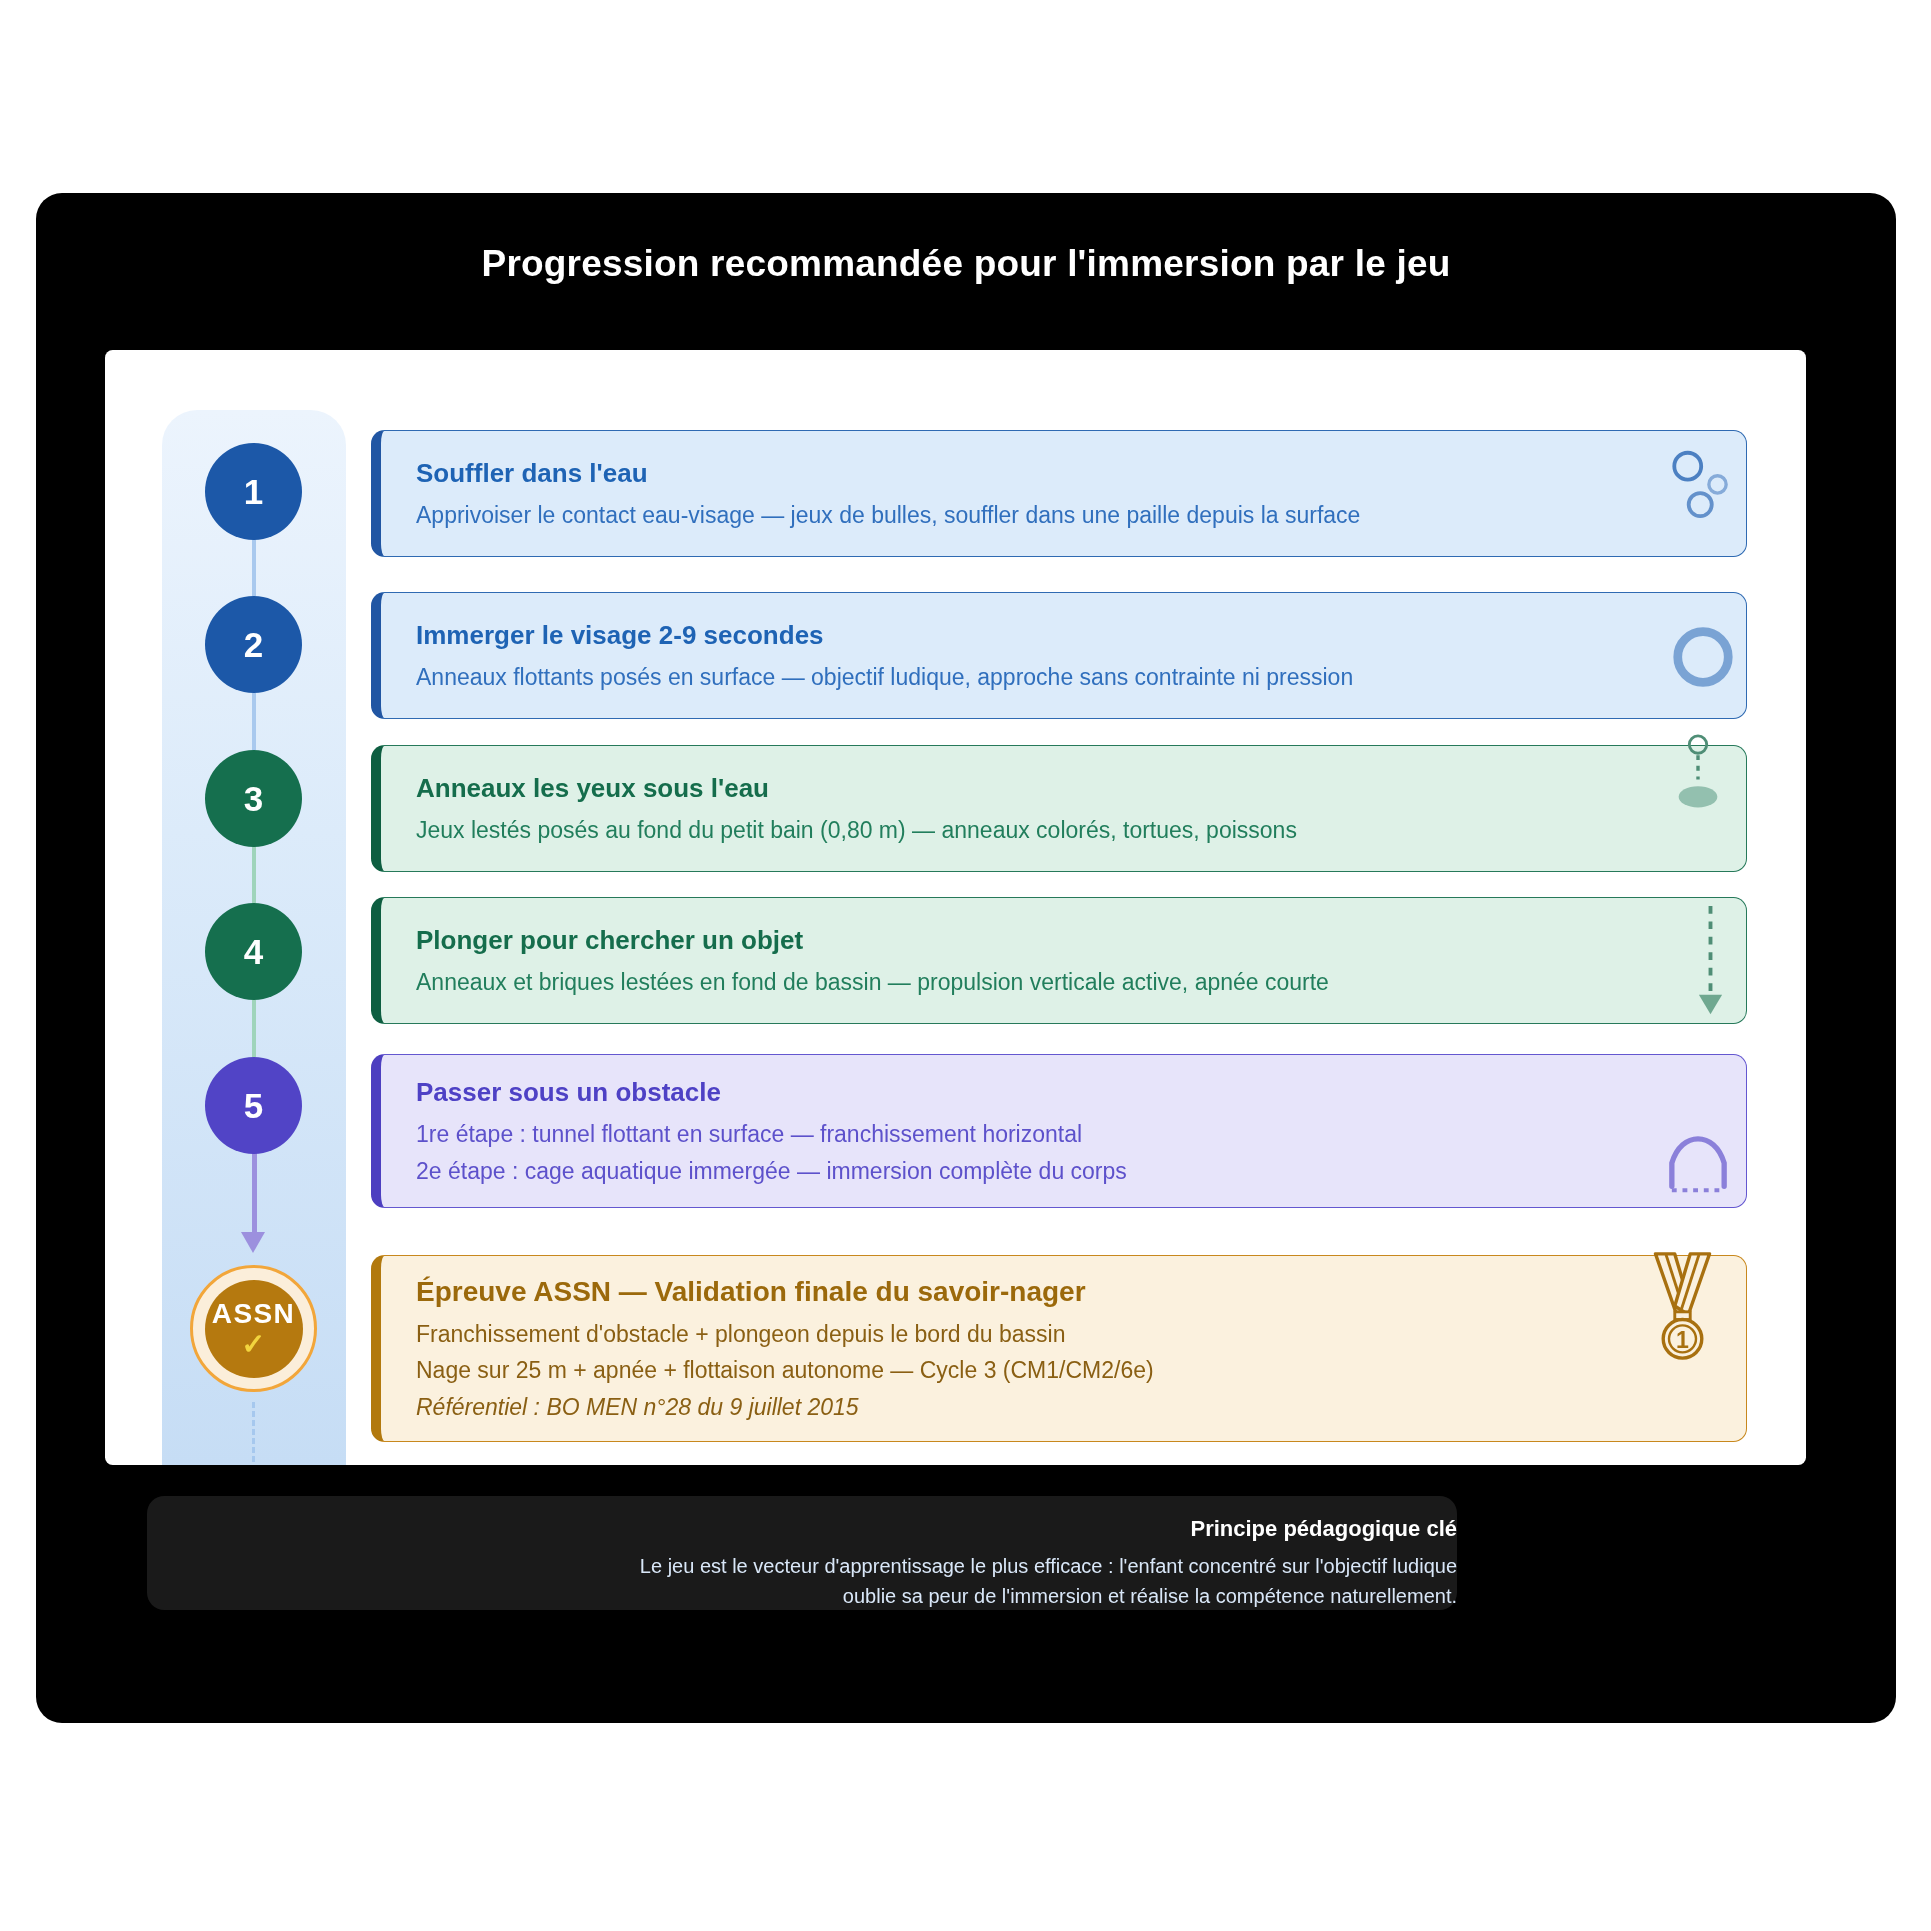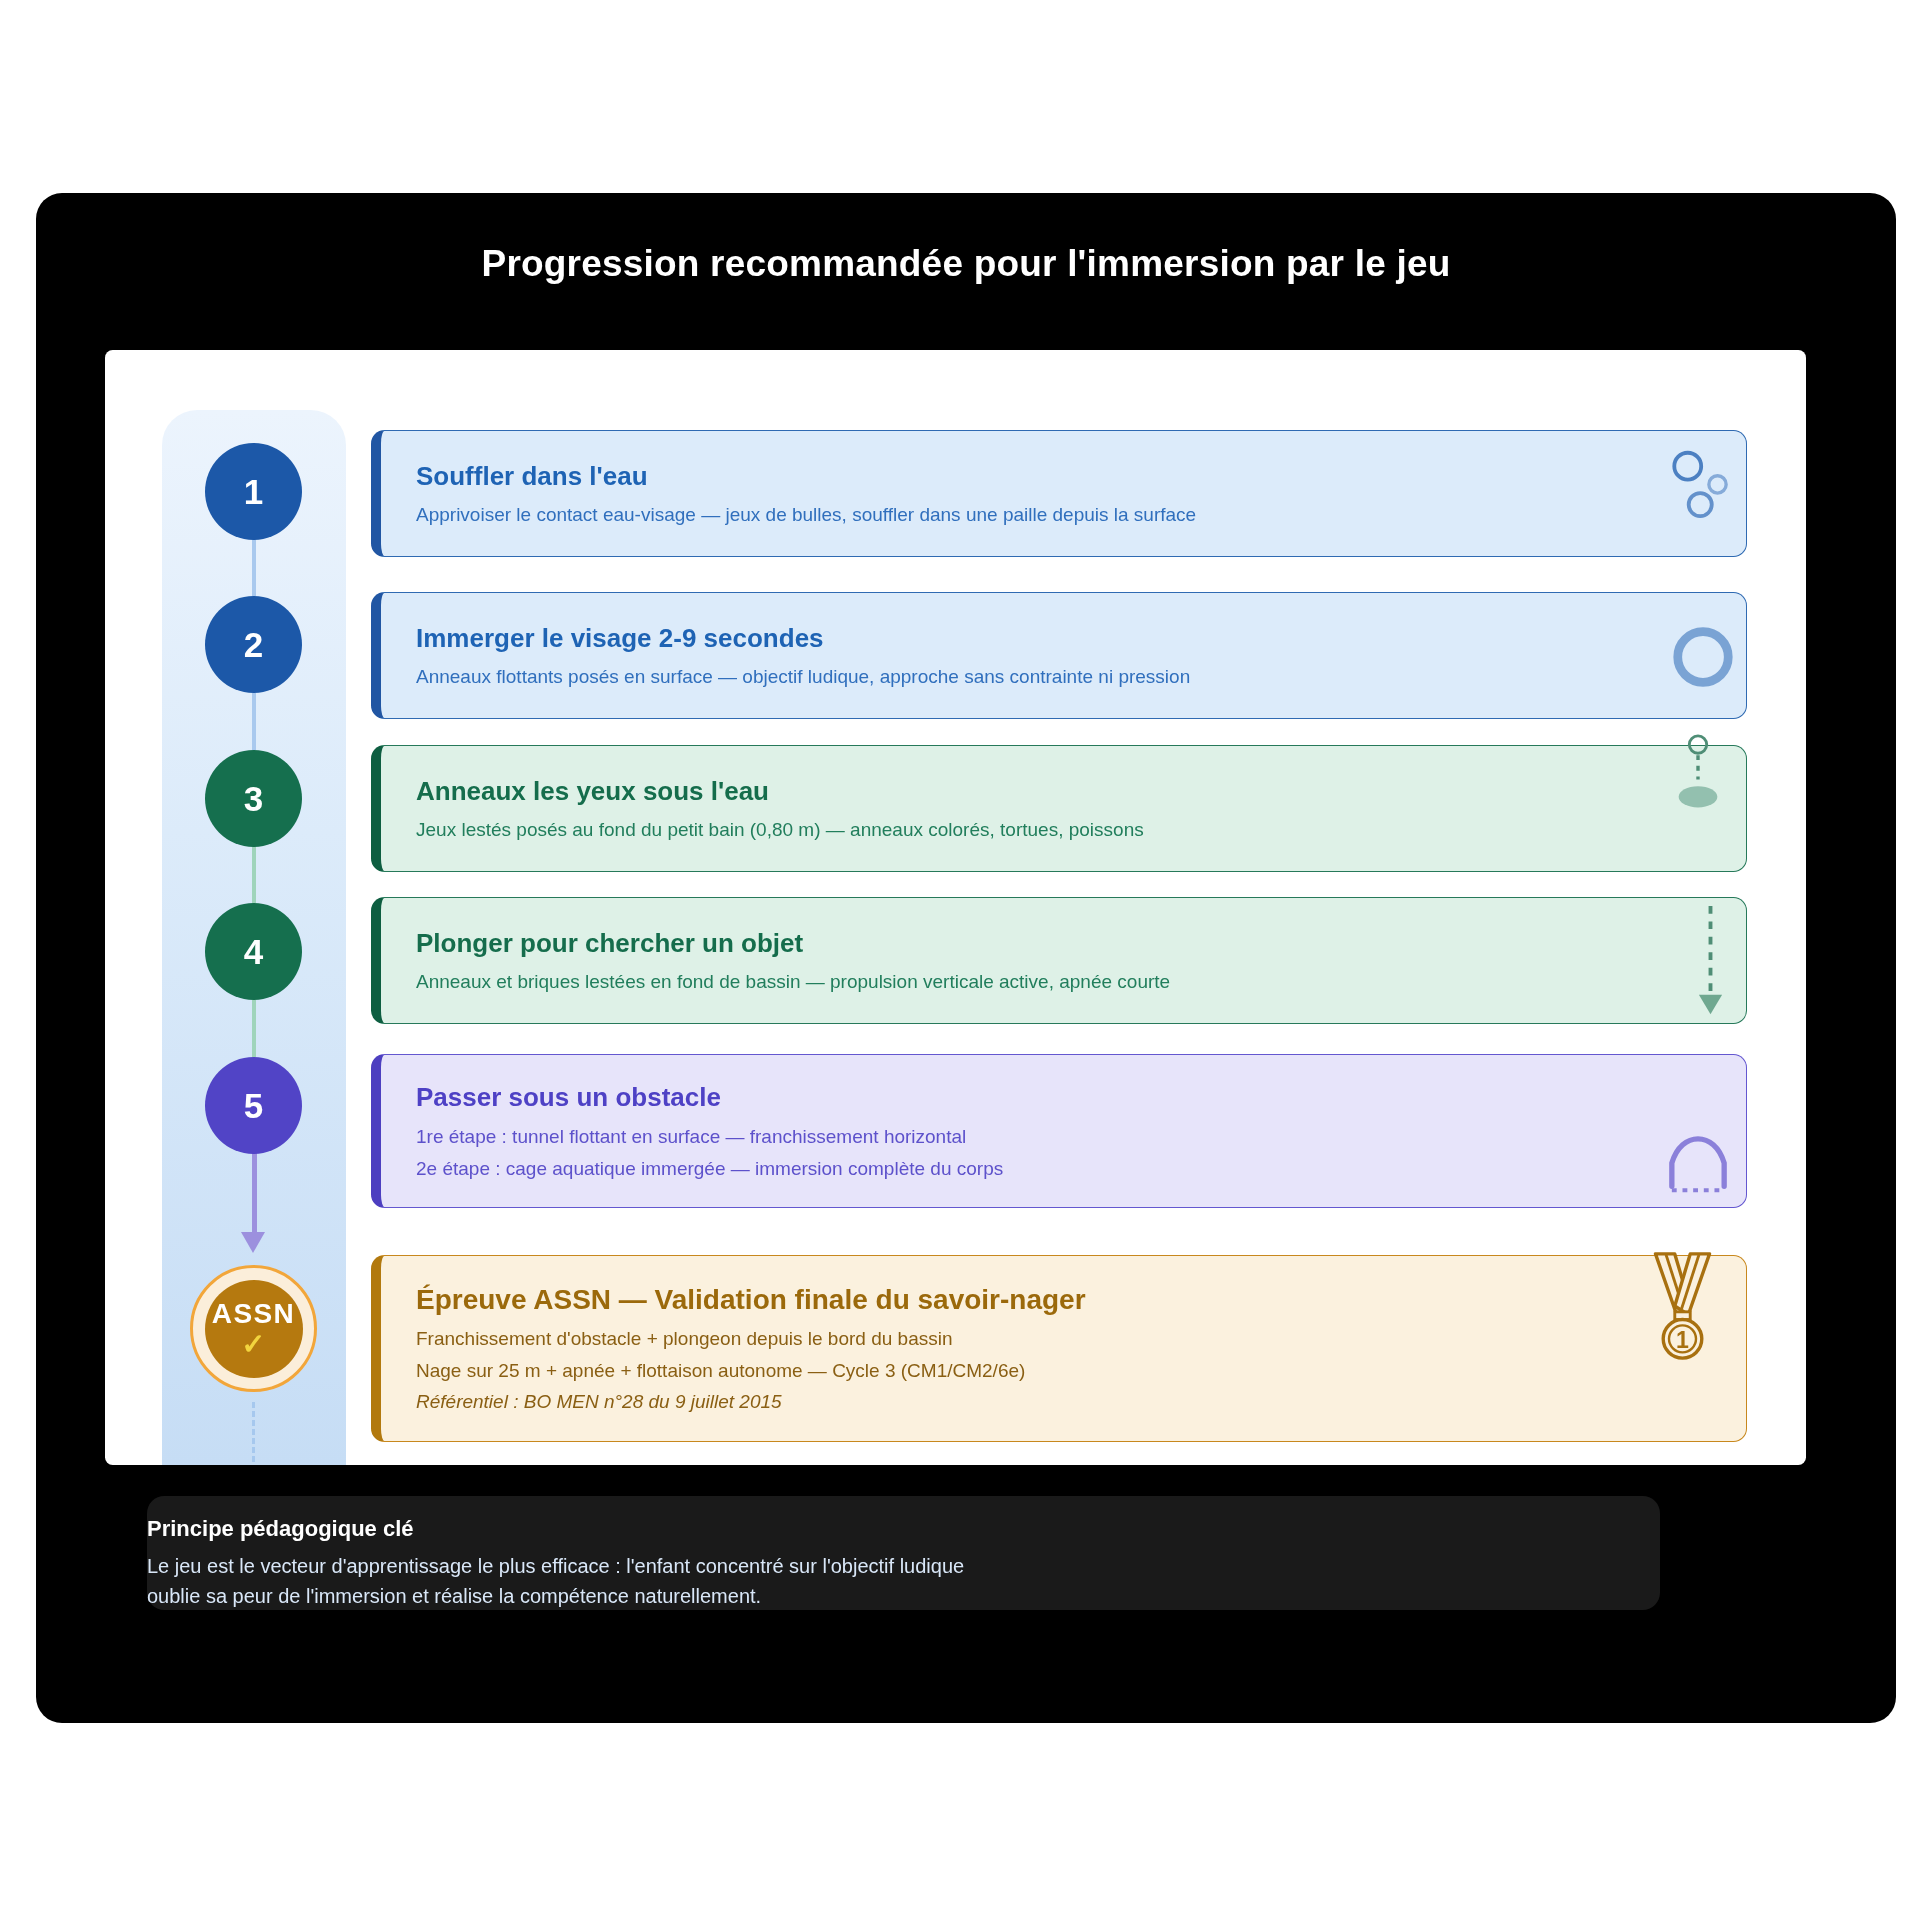--- a/index.html
+++ b/index.html
@@ -51,36 +51,36 @@
   .medal-label { color:#ffffff; font-size:28px; font-weight:bold; letter-spacing:1.4px; }
   .medal-check { color:#f2d43e; font-size:29px; font-weight:bold; line-height:29px; }
 
   .card {
     position:absolute; left:266px; width:1376px; border-radius:13.5px;
     border:1.9px solid; border-left-width:10.6px;
     display:flex; flex-direction:column; justify-content:center;
     padding:9.7px 145px 9.7px 35px;
   }
   .card .c-title { font-weight:bold; font-size:26px; }
-  .card .c-desc  { font-size:19px; margin-top:12.6px; }
+  .card .c-desc  { font-size:23px; margin-top:12.6px; }
   .card .c-desc + .c-desc { margin-top:9.7px; }
   .card-blue   { background:#dcebfa; border-color:#2f6ab2; border-left-color:#2156a3; }
   .card-blue   .c-title { color:#1e63b4; } .card-blue .c-desc { color:#306fbd; }
   .card-green  { background:#def1e7; border-color:#26795a; border-left-color:#0e5e41; }
   .card-green  .c-title { color:#156d4c; } .card-green .c-desc { color:#217e5c; }
   .card-purple { background:#e7e4fa; border-color:#6457d0; border-left-color:#4d3fc0; }
   .card-purple .c-title { color:#4e41c5; } .card-purple .c-desc { color:#5d51cb; }
   .card-gold   { background:#fbf1de; border-color:#c8881d; border-left-color:#b2790e; }
   .card-gold   .c-title { color:#9b690b; font-size:28px; } .card-gold .c-desc { color:#8a5f13; }
   .c-ref { font-style:italic; }
   .card-icon { position:absolute; }
 
   .principle {
-    position:absolute; left:111px; top:1303px; width:1513px; height:114px;
-    background:rgba(255,255,255,0.10); border-radius:17.4px; text-align:left;
+    position:absolute; left:111px; top:1303px; width:1310px; height:114px;
+    background:rgba(255,255,255,0.10); border-radius:17.4px; text-align:right;
   }
   .principle-title { margin-top:20px; color:#ffffff; font-size:22px; font-weight:bold; }
   .principle-body  { margin-top:8.7px; color:#d9e7f8; font-size:20px; line-height:30px; }
 </style>
 </head>
 <body>
 
 <div class="container">
   <div class="main-title">Progression recommandée pour l'immersion par le jeu</div>
 

